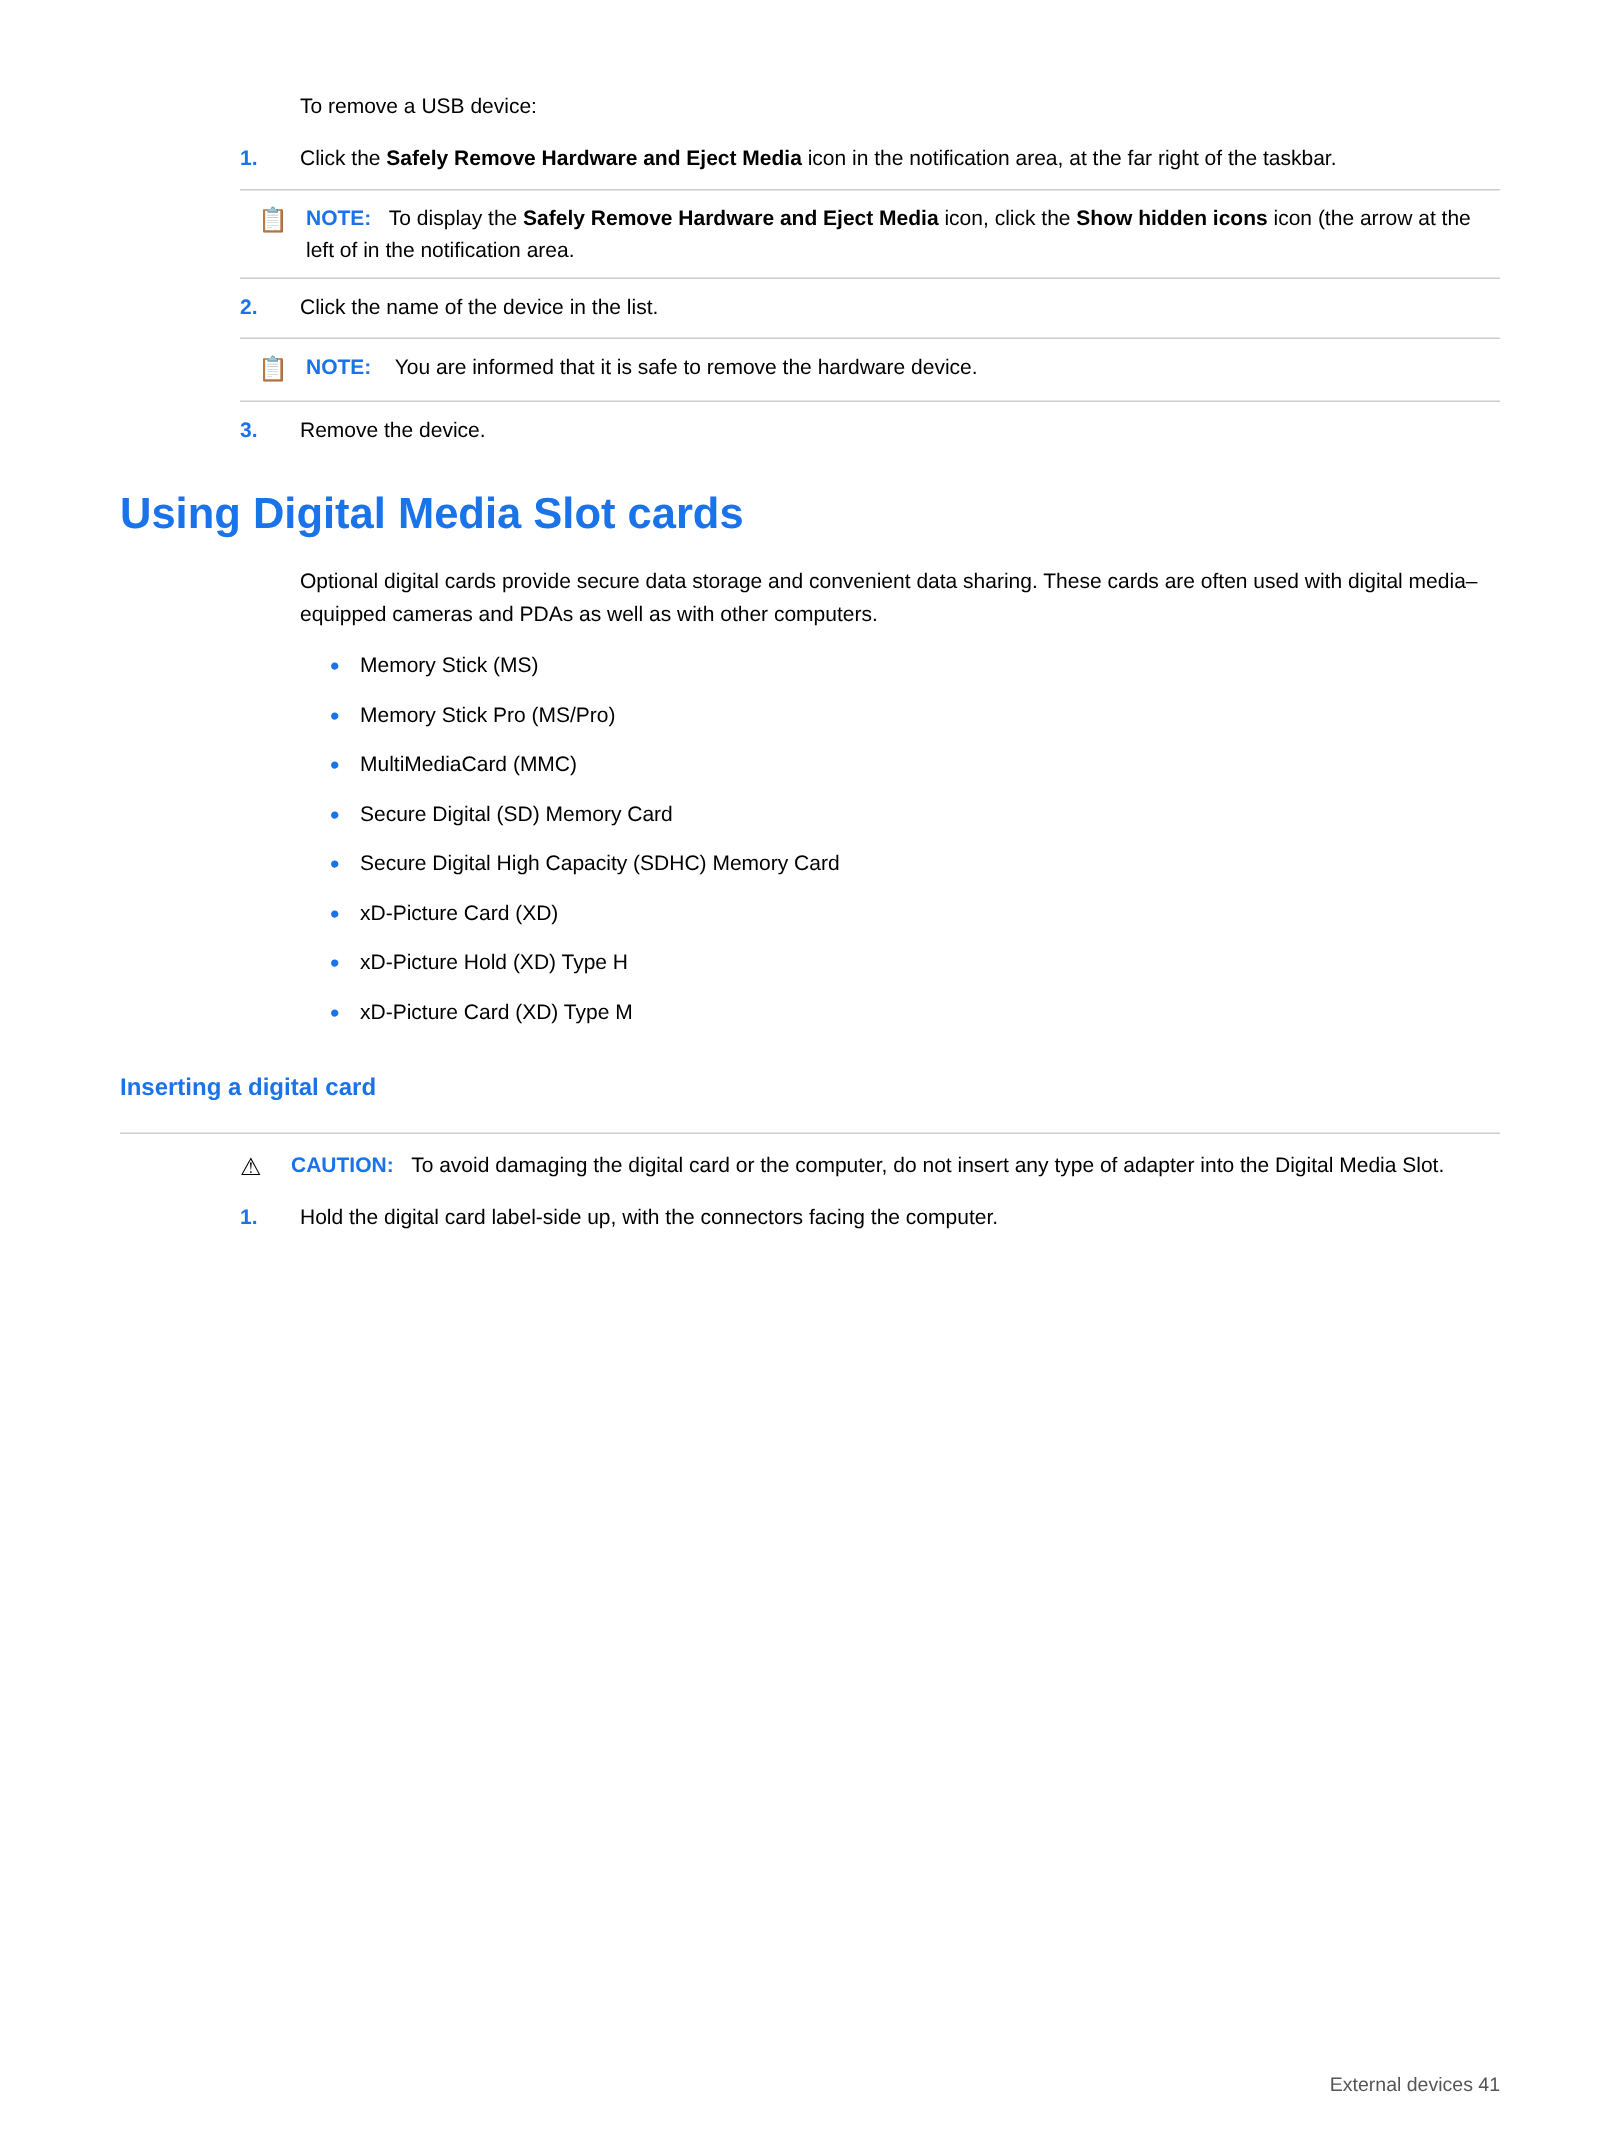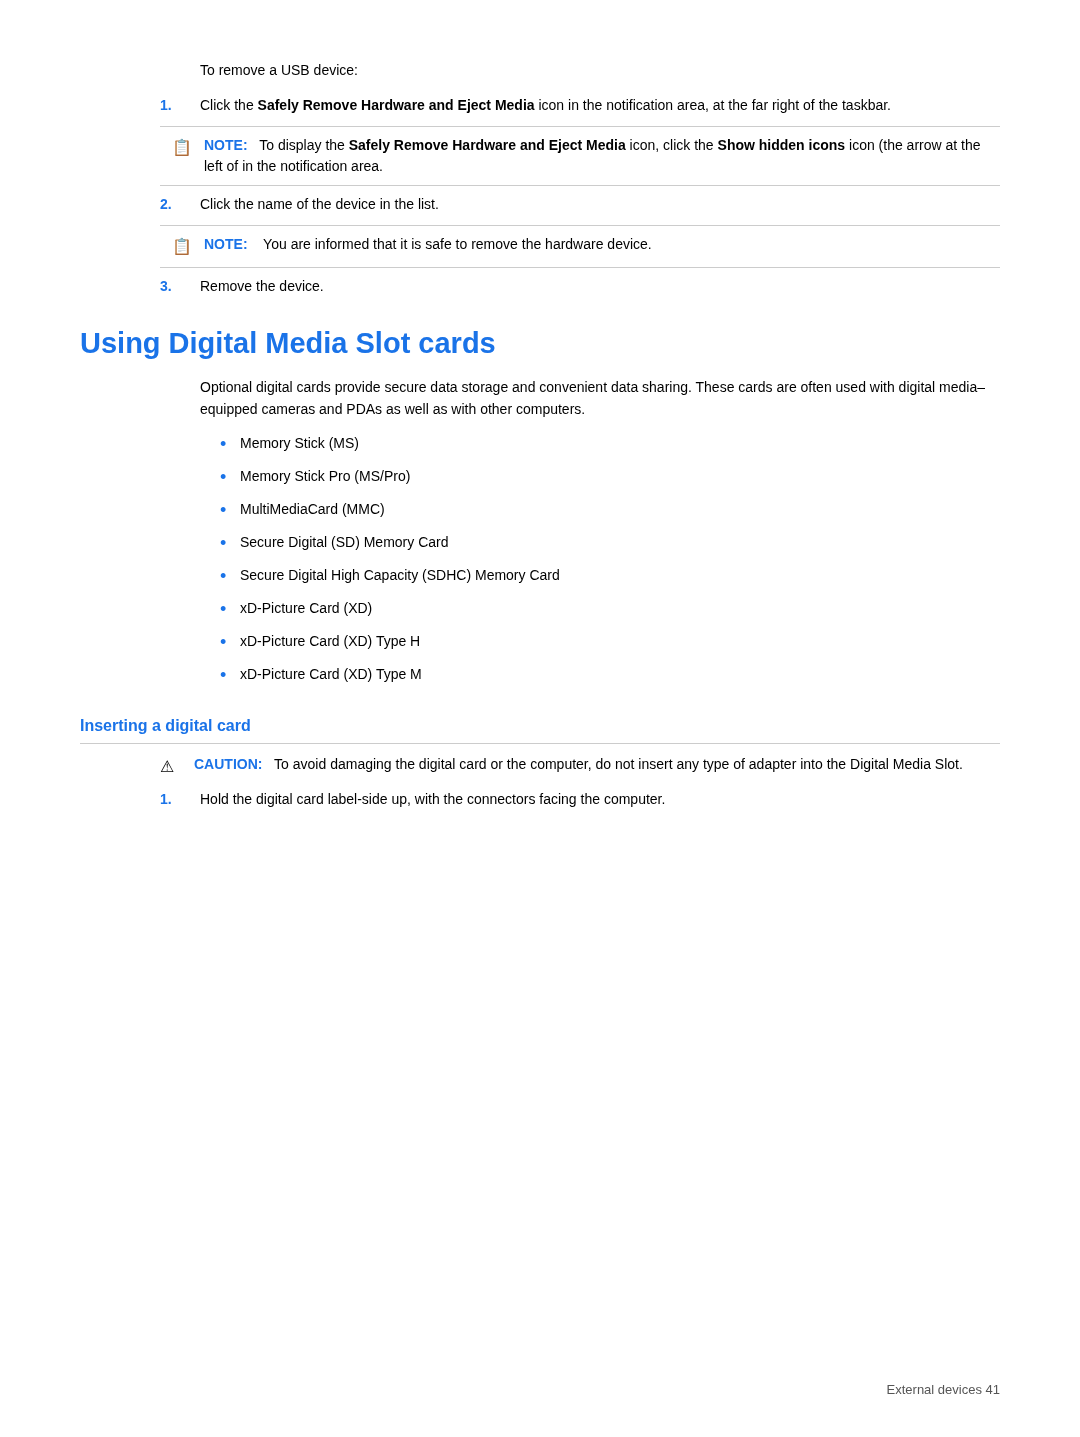--- a/index.html
+++ b/index.html
@@ -73,21 +73,21 @@
       margin-bottom: 16px;
       border-bottom: none;
     }
     .subsection-title {
       color: #1a73e8;
       font-size: 16px;
       font-weight: bold;
       margin-top: 28px;
       margin-bottom: 10px;
       border-bottom: 1px solid #ccc;
-      padding-bottom: 8px;
+      padding-bottom: 20px;
     }
     .body-text {
       margin-left: 120px;
       margin-bottom: 12px;
       font-size: 14px;
       line-height: 1.6;
     }
     .bullet-list {
       margin-left: 140px;
       margin-bottom: 12px;
@@ -216,21 +216,21 @@
     <div class="bullet-item">
       <span class="bullet-dot">•</span>
       <span>Secure Digital High Capacity (SDHC) Memory Card</span>
     </div>
     <div class="bullet-item">
       <span class="bullet-dot">•</span>
       <span>xD-Picture Card (XD)</span>
     </div>
     <div class="bullet-item">
       <span class="bullet-dot">•</span>
-      <span>xD-Picture Card (XD) Type H</span>
+      <span>xD-Picture Hold (XD) Type H</span>
     </div>
     <div class="bullet-item">
       <span class="bullet-dot">•</span>
       <span>xD-Picture Card (XD) Type M</span>
     </div>
   </div>
 
   <h3 class="subsection-title">Inserting a digital card</h3>
 
   <div class="caution-box">

